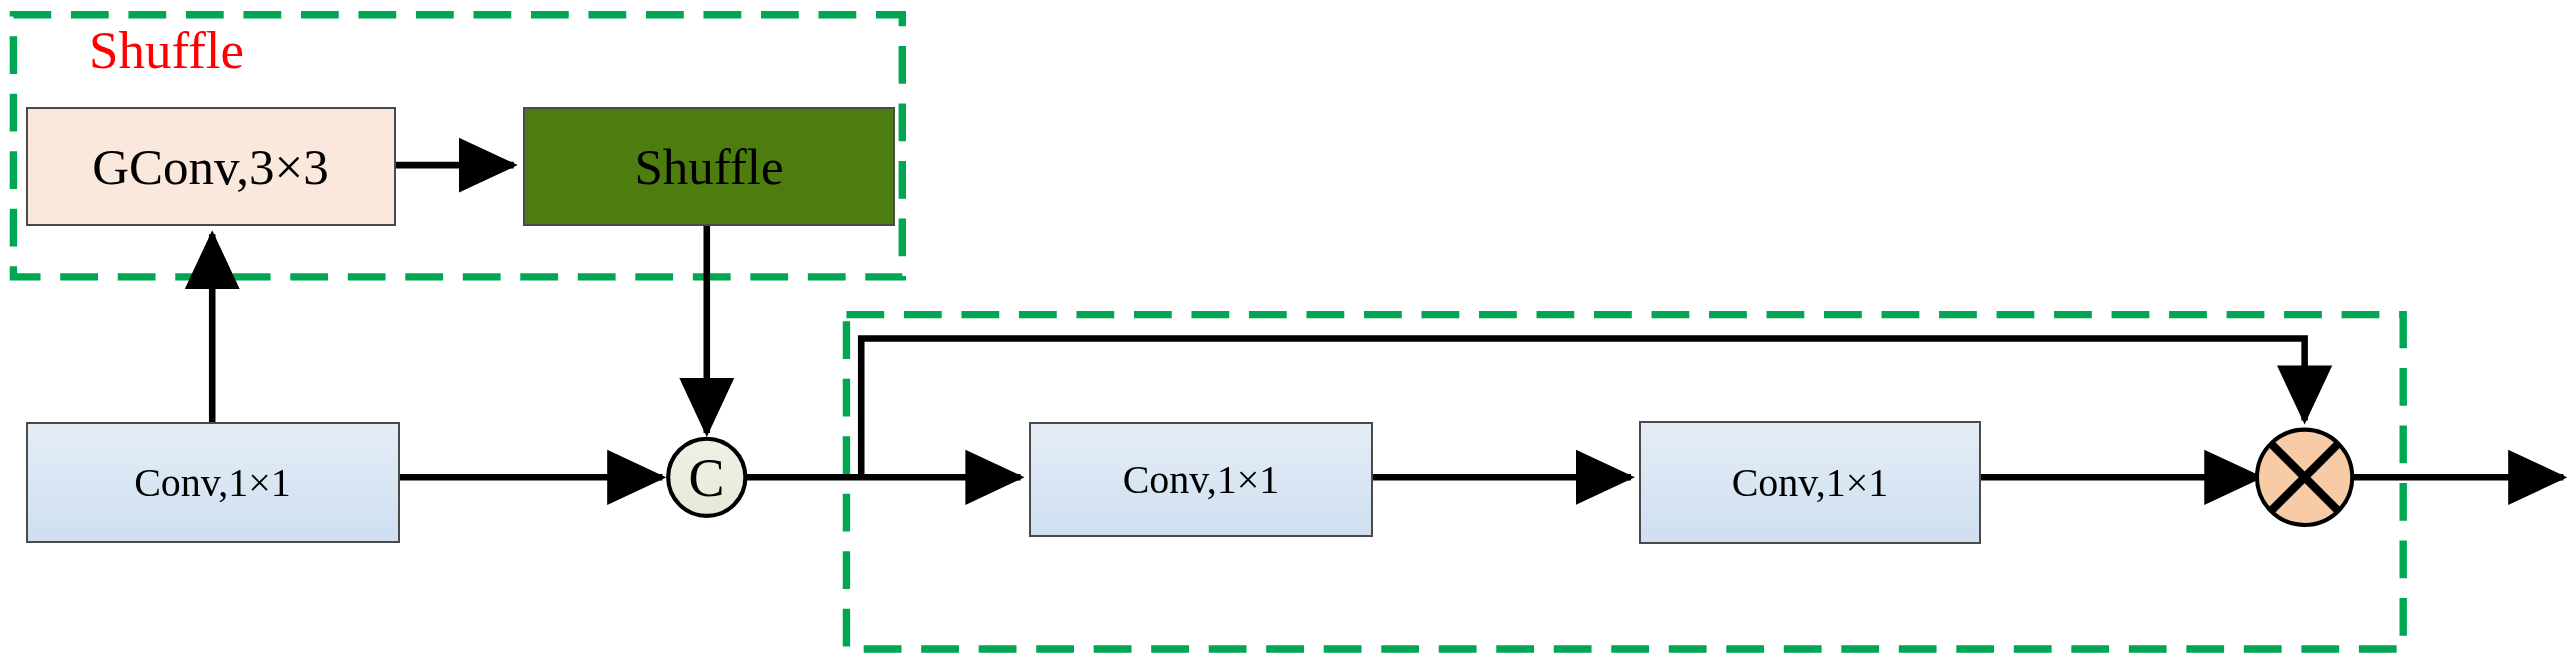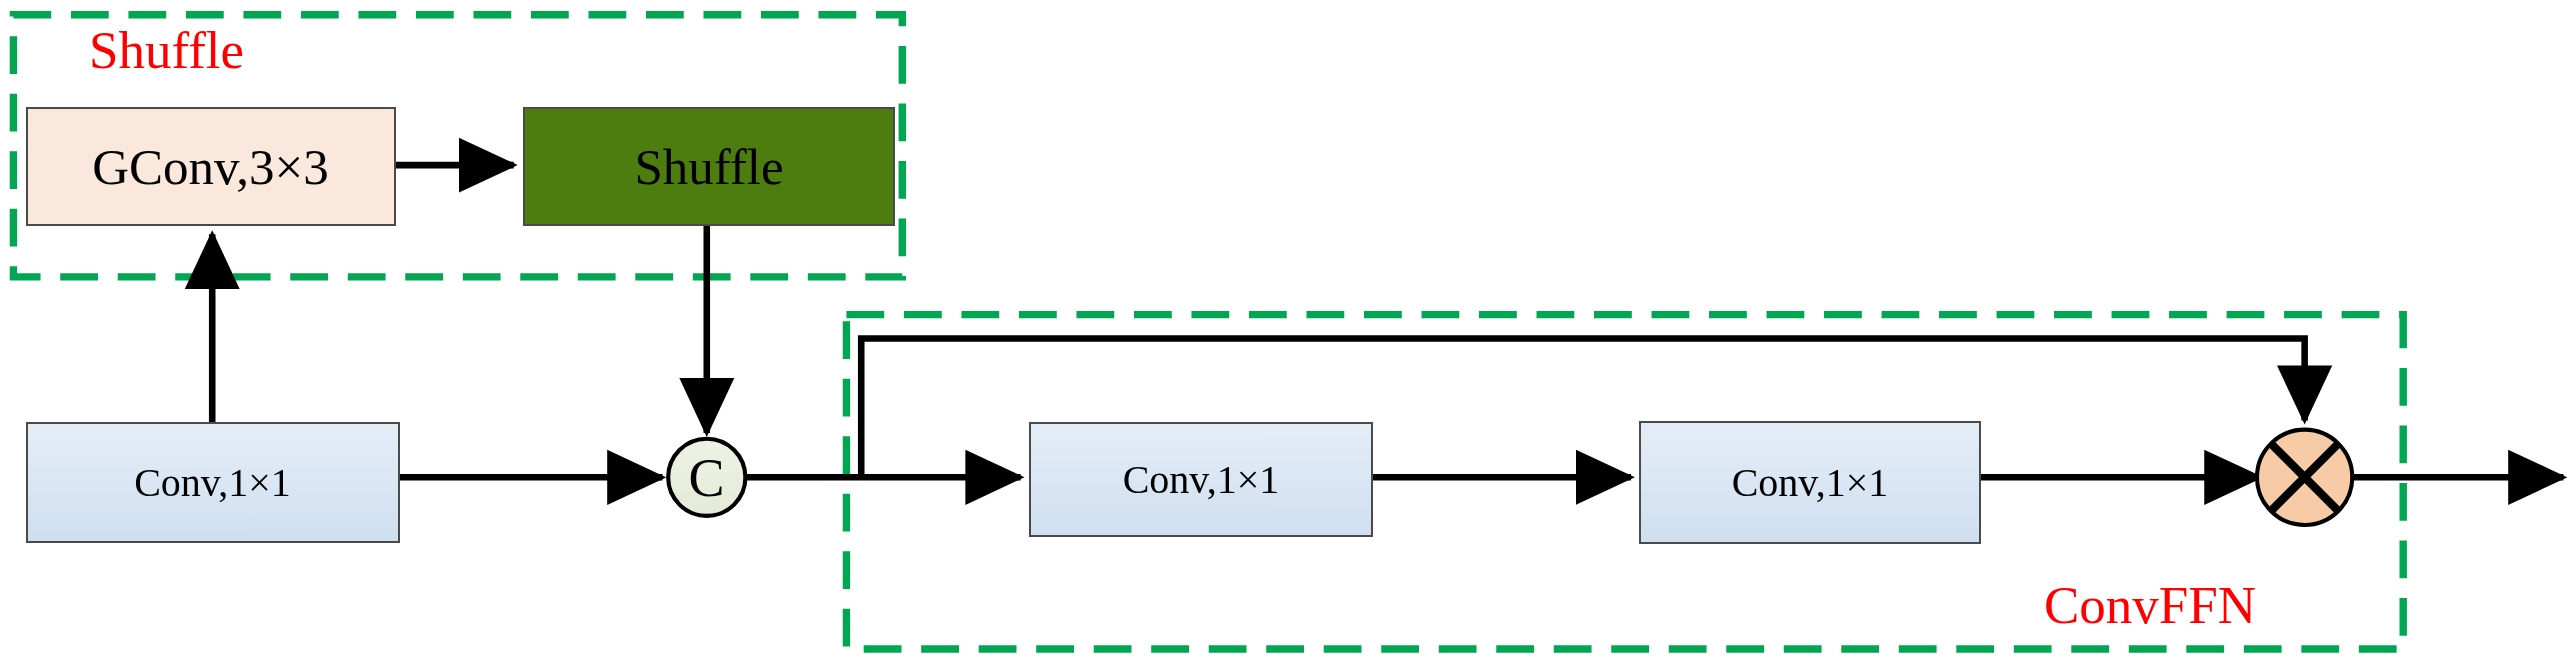--- a/index.html
+++ b/index.html
@@ -60,21 +60,20 @@
     <circle cx="860" cy="581" r="47" fill="url(#gradGreenC)" stroke="#000" stroke-width="5"></circle>
 
     <circle cx="2805" cy="581" r="58" fill="#f6cba5" stroke="#000" stroke-width="5"></circle>
     <line x1="2764" y1="540" x2="2846" y2="622" stroke="#000" stroke-width="10"></line>
     <line x1="2846" y1="540" x2="2764" y2="622" stroke="#000" stroke-width="10"></line>
 
   </svg>
 
   <div class="grouplabel" style="left:89px;top:20px;">Shuffle</div>
 
-  <div class="grouplabel" style="left:2044px;top:575px;">ConvFFN</div>
 
   <div class="nodebox lbl-gconv" style="left:25.5px;top:107px;width:370px;height:119px;background:#fae8dd;">
     <span>GConv,3×3</span>
   </div>
 
   <div class="nodebox lbl-shuffle" style="left:523px;top:107px;width:372px;height:119px;background:#4d7c0f;">
     <span>Shuffle</span>
   </div>
 
   <div class="nodebox lbl-conv" style="left:25.5px;top:422px;width:374px;height:121px;background:linear-gradient(#e4edf6,#cfdff0);">

